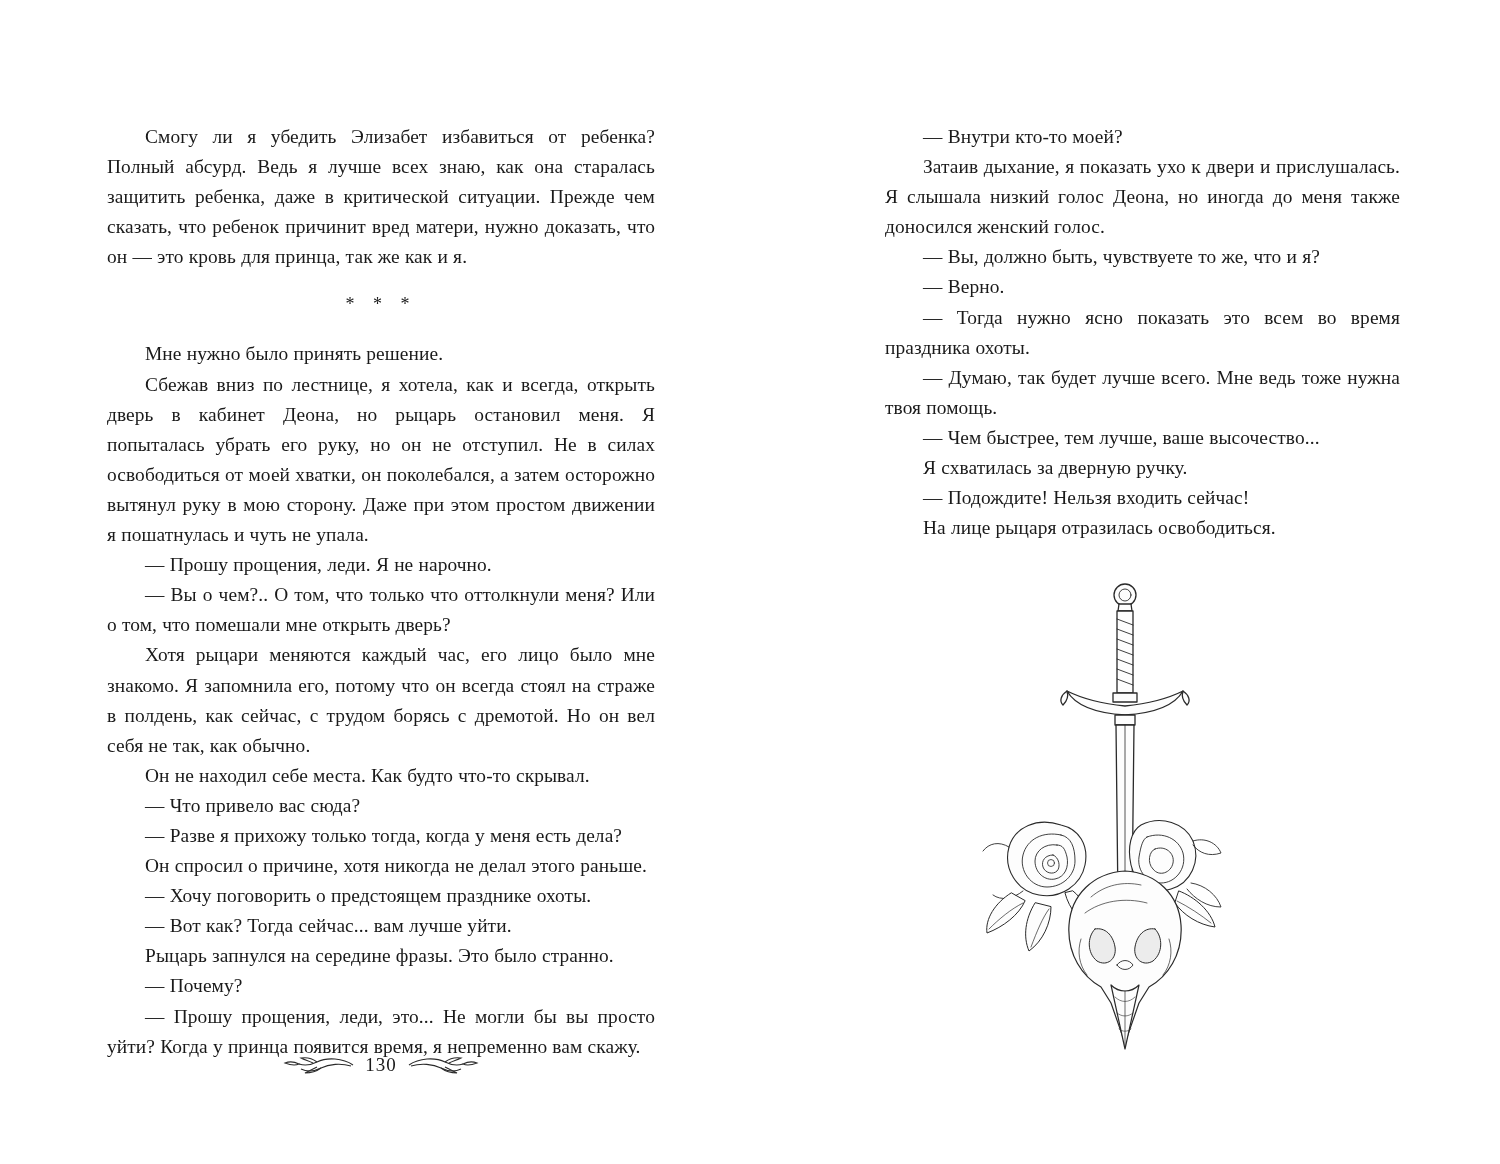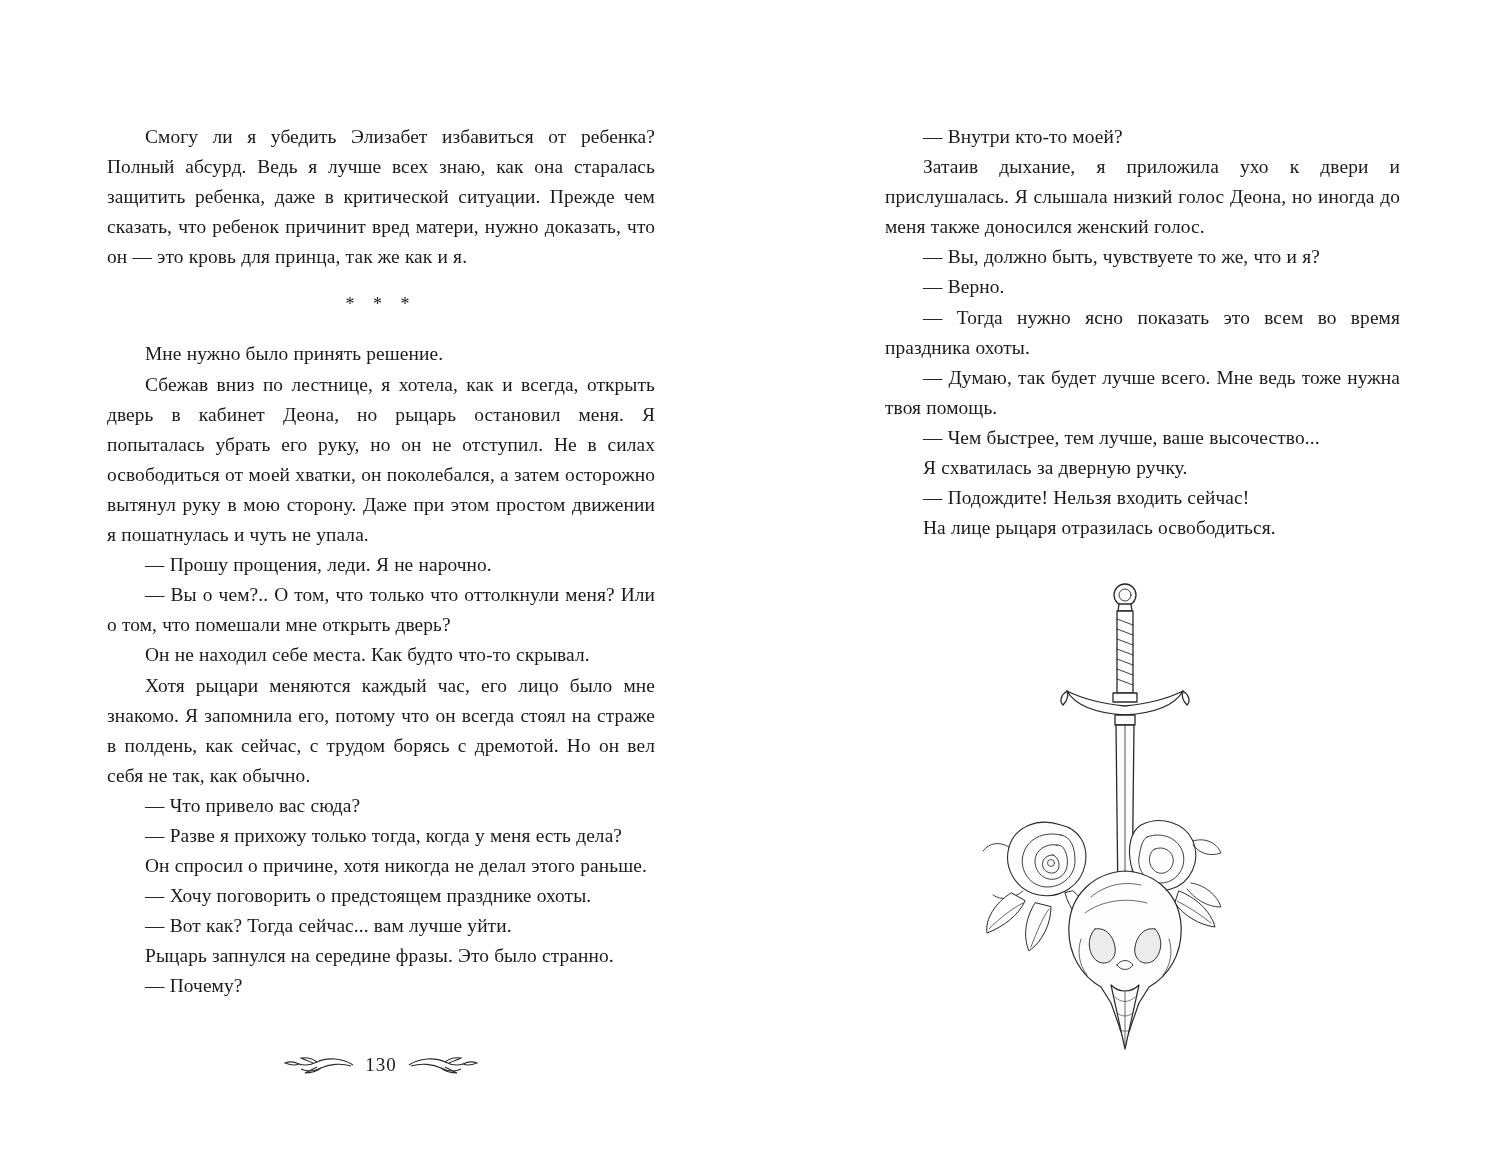--- a/index.html
+++ b/index.html
@@ -102,29 +102,30 @@
 
     <div class="page-col page-left">
       <p class="para">Смогу ли я убедить Элизабет избавиться от ребенка? Полный абсурд. Ведь я лучше всех знаю, как она старалась защитить ребенка, даже в критической ситуации. Прежде чем сказать, что ребенок причинит вред матери, нужно доказать, что он — это кровь для принца, так же как и я.</p>
 
       <div class="scene-break">* * *</div>
 
       <p class="para">Мне нужно было принять решение.</p>
       <p class="para">Сбежав вниз по лестнице, я хотела, как и всегда, открыть дверь в кабинет Деона, но рыцарь остановил меня. Я попыталась убрать его руку, но он не отступил. Не в силах освободиться от моей хватки, он поколебался, а затем осторожно вытянул руку в мою сторону. Даже при этом простом движении я пошатнулась и чуть не упала.</p>
       <p class="para">— Прошу прощения, леди. Я не нарочно.</p>
       <p class="para">— Вы о чем?.. О том, что только что оттолкнули меня? Или о том, что помешали мне открыть дверь?</p>
+      <p class="para">Хотя рыцари меняются каждый час, его лицо было мне знакомо. Я запомнила его, потому что он всегда стоял на страже в полдень, как сейчас, с трудом борясь с дремотой. Но он вел себя не так, как обычно.</p>
       <p class="para">Он не находил себе места. Как будто что-то скрывал.</p>
-      <p class="para">Хотя рыцари меняются каждый час, его лицо было мне знакомо. Я запомнила его, потому что он всегда стоял на страже в полдень, как сейчас, с трудом борясь с дремотой. Но он вел себя не так, как обычно.</p>
       <p class="para">— Что привело вас сюда?</p>
       <p class="para">— Разве я прихожу только тогда, когда у меня есть дела?</p>
       <p class="para">Он спросил о причине, хотя никогда не делал этого раньше.</p>
       <p class="para">— Хочу поговорить о предстоящем празднике охоты.</p>
       <p class="para">— Вот как? Тогда сейчас... вам лучше уйти.</p>
       <p class="para">Рыцарь запнулся на середине фразы. Это было странно.</p>
       <p class="para">— Почему?</p>
+      <p class="para">— Прошу прощения, леди, это... Не могли бы вы просто уйти? Когда у принца появится время, я непременно вам скажу.</p>
 
       <div class="folio">
         <span class="orn">
           <svg width="72" height="22" viewBox="0 0 72 22" xmlns="http://www.w3.org/2000/svg">
             <g fill="none" stroke="#2b2b2b" stroke-width="1.1">
               <path d="M70 11 C60 4, 44 3, 34 8 C28 11, 22 12, 16 10"></path>
               <path d="M68 12 C58 9, 46 10, 38 14 C32 17, 24 18, 18 15"></path>
               <path d="M34 8 C30 5, 24 3, 18 4 C22 6, 26 7, 30 9"></path>
               <path d="M38 14 C34 17, 28 19, 22 19 C26 17, 30 15, 34 13"></path>
               <path d="M16 10 C12 8, 7 7, 2 9 C7 11, 12 12, 16 10 Z"></path>
@@ -141,21 +142,21 @@
               <path d="M38 14 C34 17, 28 19, 22 19 C26 17, 30 15, 34 13"></path>
               <path d="M16 10 C12 8, 7 7, 2 9 C7 11, 12 12, 16 10 Z"></path>
             </g>
           </svg>
         </span>
       </div>
     </div>
 
     <div class="page-col page-right">
       <p class="para">— Внутри кто-то моей?</p>
-      <p class="para">Затаив дыхание, я приложила ухо к двери и прислушалась. Я слышала низкий голос Деона, но иногда до меня также доносился женский голос.</p>
+      <p class="para">Затаив дыхание, я показать ухо к двери и прислушалась. Я слышала низкий голос Деона, но иногда до меня также доносился женский голос.</p>
       <p class="para">— Вы, должно быть, чувствуете то же, что и я?</p>
       <p class="para">— Верно.</p>
       <p class="para">— Тогда нужно ясно показать это всем во время праздника охоты.</p>
       <p class="para">— Думаю, так будет лучше всего. Мне ведь тоже нужна твоя помощь.</p>
       <p class="para">— Чем быстрее, тем лучше, ваше высочество...</p>
       <p class="para">Я схватилась за дверную ручку.</p>
       <p class="para">— Подождите! Нельзя входить сейчас!</p>
       <p class="para">На лице рыцаря отразилась освободиться.</p>
 
       <div class="art-wrap">

